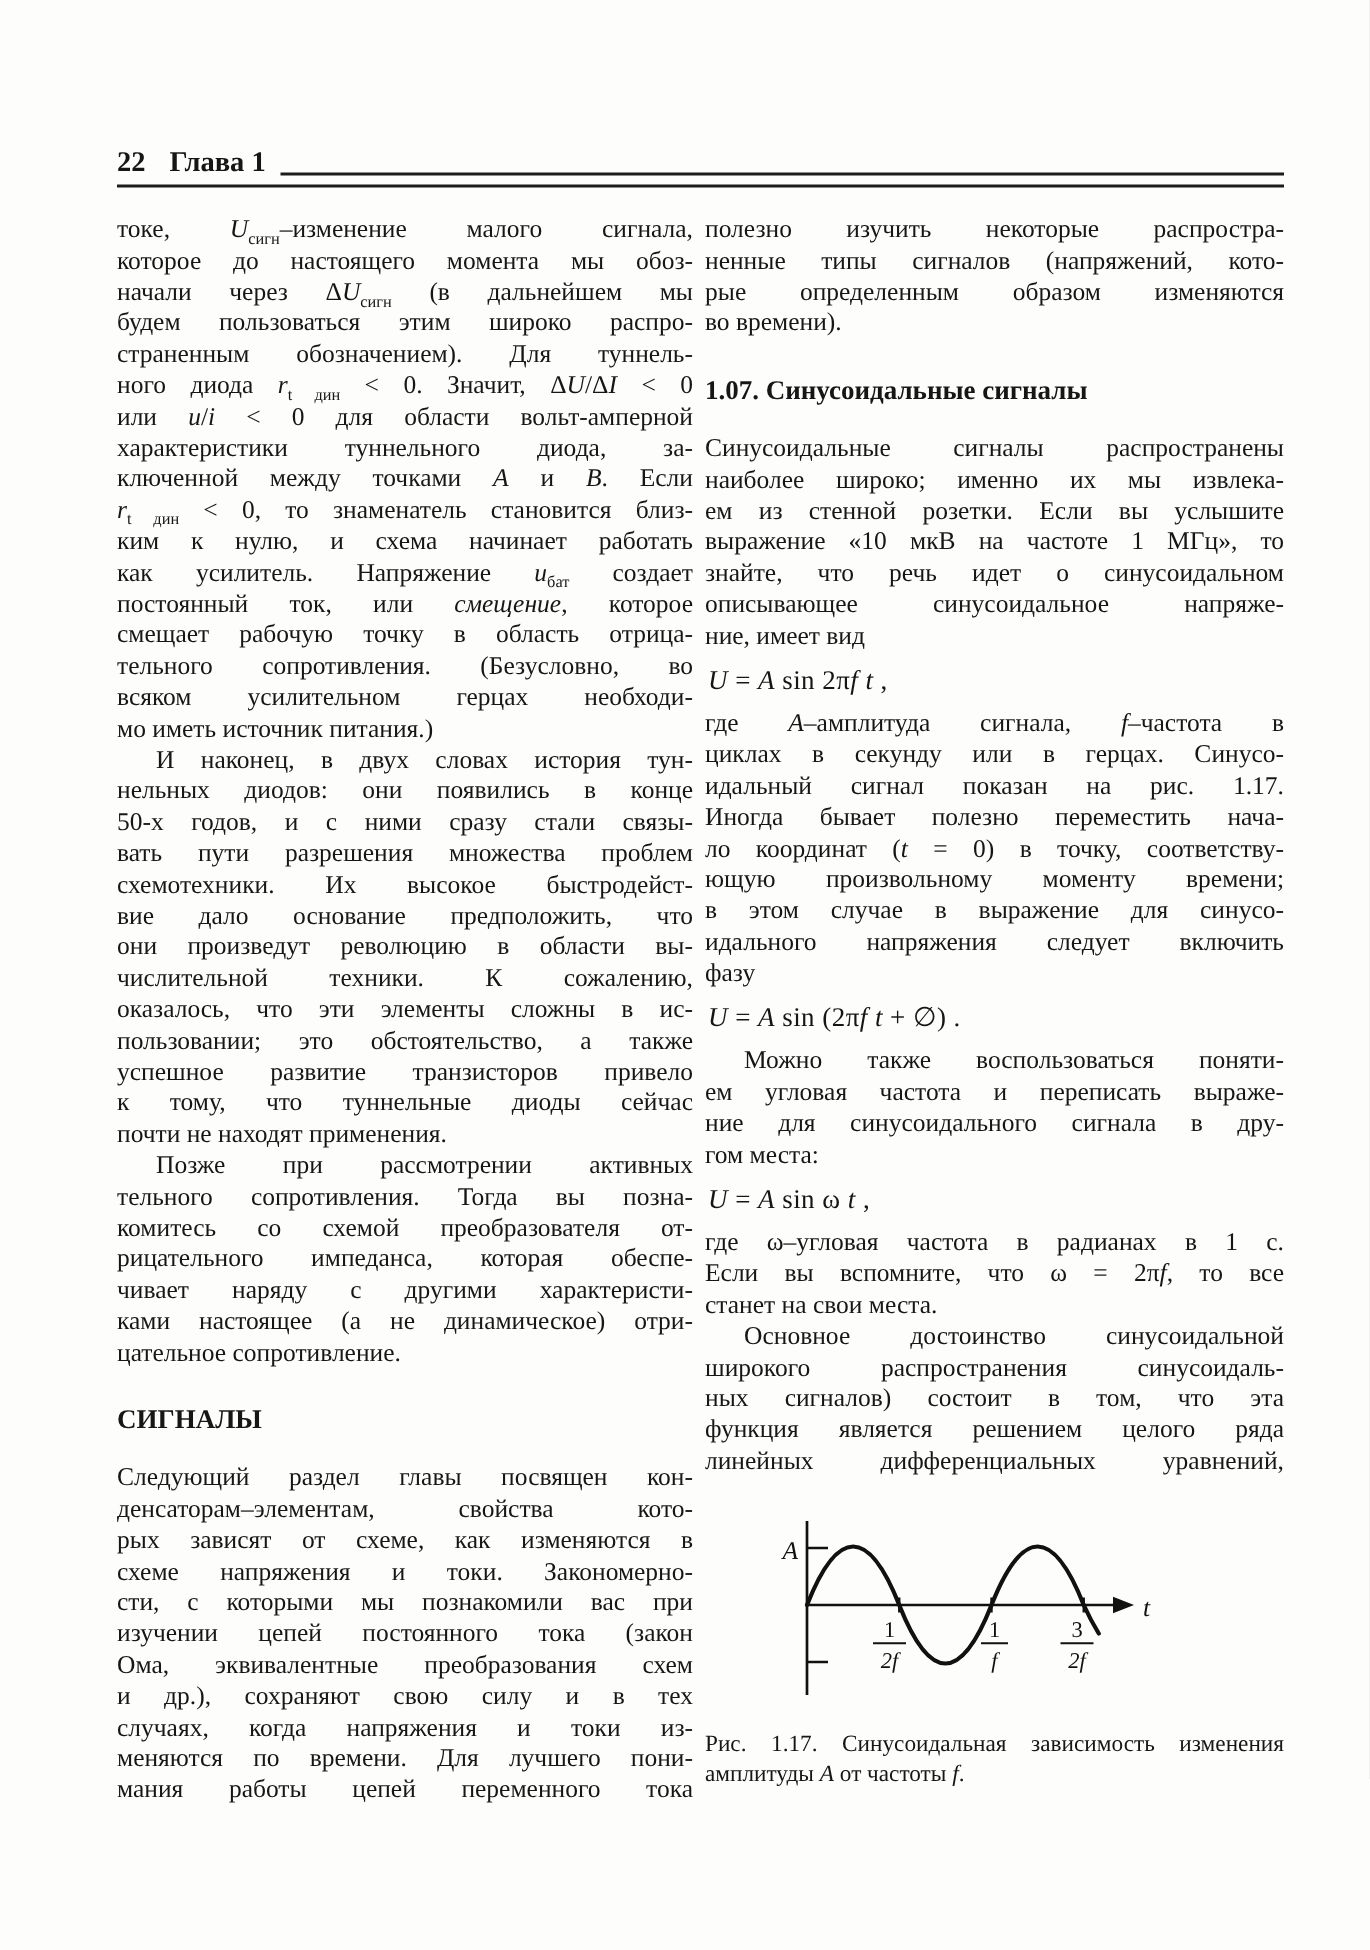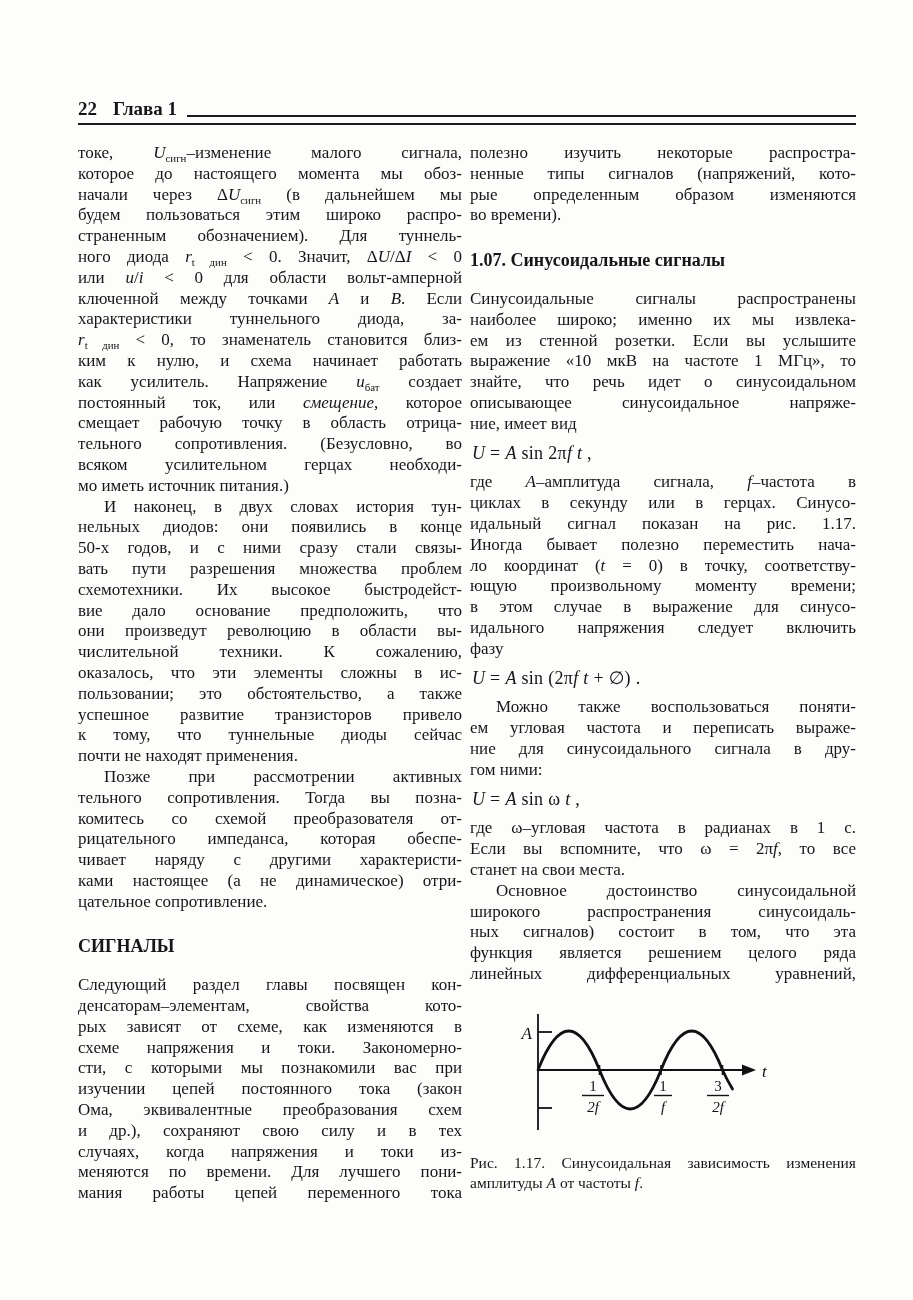--- a/index.html
+++ b/index.html
@@ -55,22 +55,22 @@
   <div class="columns">
     <div class="col left" id="col-left">
         <div class="block para">
           <div class="line">токе, <i>U</i><sub>сигн</sub>–изменение малого сигнала,</div>
           <div class="line">которое до настоящего момента мы обоз-</div>
           <div class="line">начали через Δ<i>U</i><sub>сигн</sub> (в дальнейшем мы</div>
           <div class="line">будем пользоваться этим широко распро-</div>
           <div class="line">страненным обозначением). Для туннель-</div>
           <div class="line">ного диода <i>r</i><sub>t дин</sub> &lt; 0. Значит, Δ<i>U</i>/Δ<i>I</i> &lt; 0</div>
           <div class="line">или <i>u</i>/<i>i</i> &lt; 0 для области вольт-амперной</div>
+          <div class="line">характеристики туннельного диода, за-</div>
           <div class="line">ключенной между точками <i>A</i> и <i>B</i>. Если</div>
-          <div class="line">характеристики туннельного диода, за-</div>
           <div class="line"><i>r</i><sub>t дин</sub> &lt; 0, то знаменатель становится близ-</div>
           <div class="line">ким к нулю, и схема начинает работать</div>
           <div class="line">как усилитель. Напряжение <i>u</i><sub>бат</sub> создает</div>
           <div class="line">постоянный ток, или <i>смещение</i>, которое</div>
           <div class="line">смещает рабочую точку в область отрица-</div>
           <div class="line">тельного сопротивления. (Безусловно, во</div>
           <div class="line">всяком усилительном герцах необходи-</div>
           <div class="line last">мо иметь источник питания.)</div>
         </div>
         <div class="block para indent">
@@ -139,21 +139,21 @@
           <div class="line">ющую произвольному моменту времени;</div>
           <div class="line">в этом случае в выражение для синусо-</div>
           <div class="line">идального напряжения следует включить</div>
           <div class="line last">фазу</div>
         </div>
         <div class="formula"><i>U</i> = <i>A</i> sin (2π<i>f t</i> + ∅) .</div>
         <div class="block para indent">
           <div class="line">Можно также воспользоваться поняти-</div>
           <div class="line">ем угловая частота и переписать выраже-</div>
           <div class="line">ние для синусоидального сигнала в дру-</div>
-          <div class="line last">гом ними:</div>
+          <div class="line last">гом места:</div>
         </div>
         <div class="formula"><i>U</i> = <i>A</i> sin ω <i>t</i> ,</div>
         <div class="block para">
           <div class="line">где ω–угловая частота в радианах в 1 с.</div>
           <div class="line">Если вы вспомните, что ω = 2π<i>f</i>, то все</div>
           <div class="line last">станет на свои места.</div>
         </div>
         <div class="block para indent">
           <div class="line">Основное достоинство синусоидальной</div>
           <div class="line">широкого распространения синусоидаль-</div>

